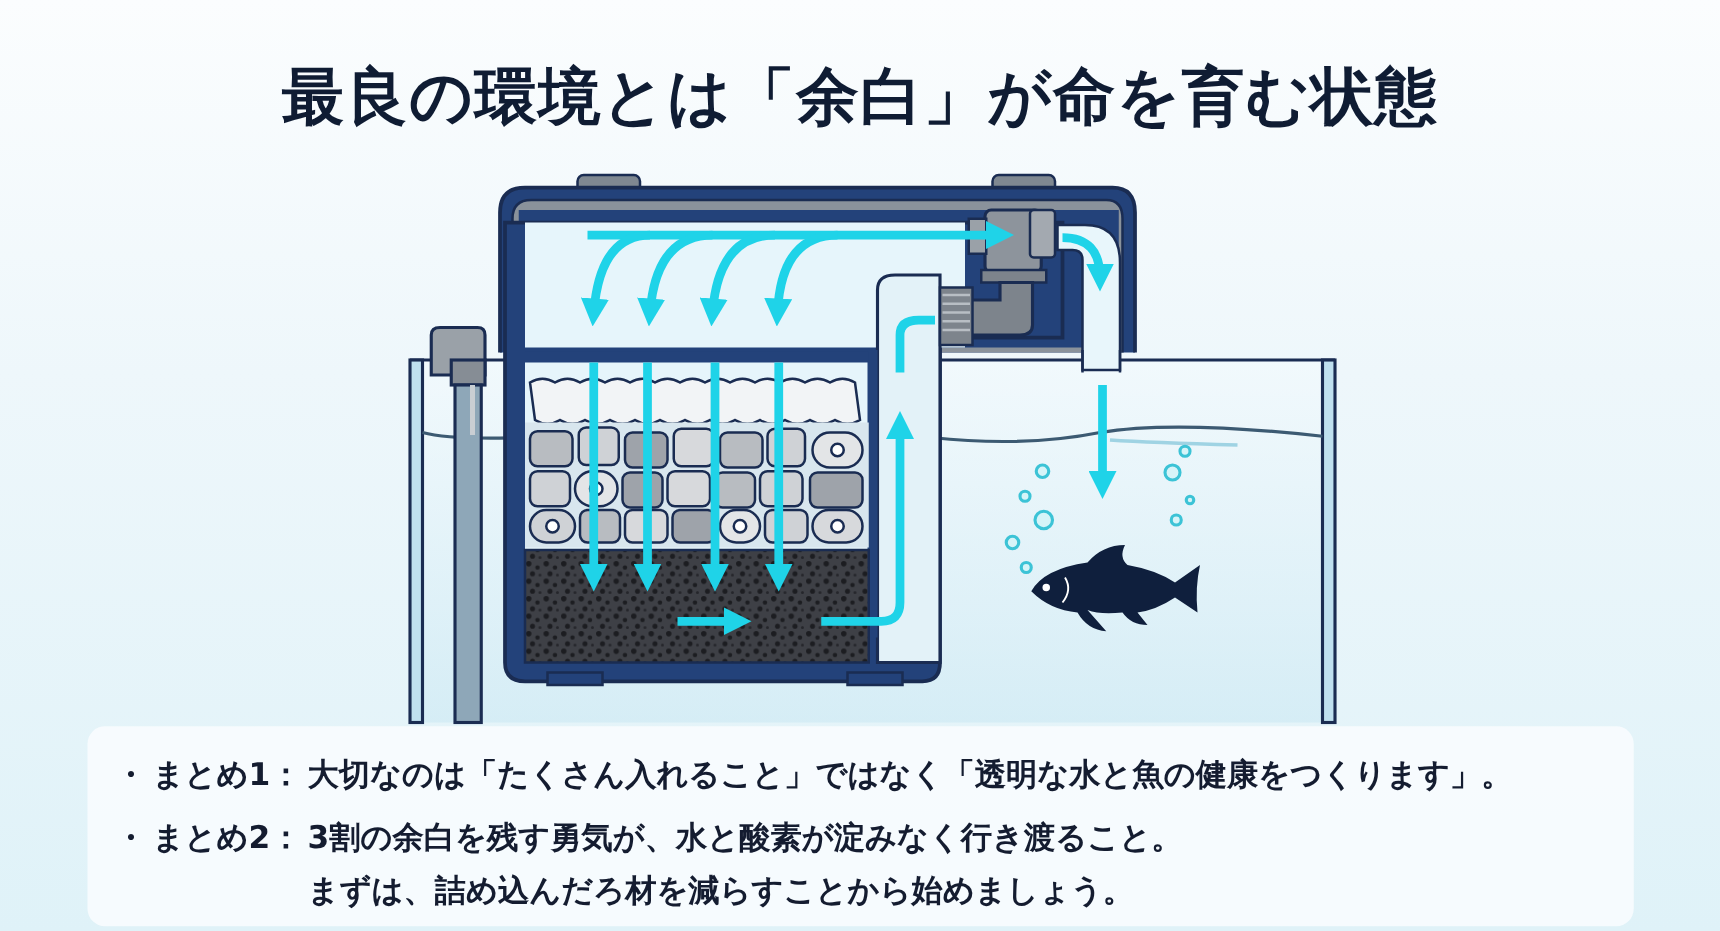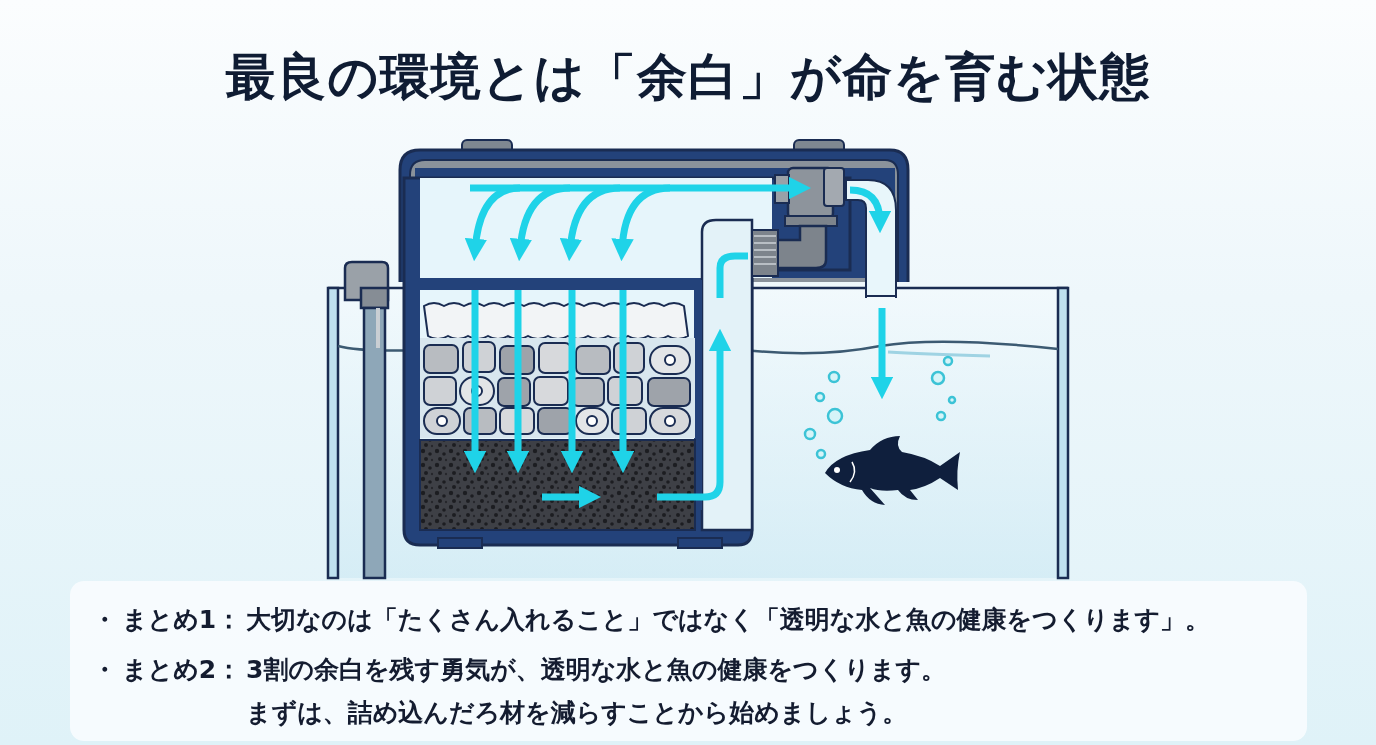--- a/index.html
+++ b/index.html
@@ -189,18 +189,18 @@
 
 <div class="summary">
   <div class="sum-line" style="top:22px">
     <span class="bullet">・</span>
     <span class="label">まとめ1：</span>
     <span class="text">大切なのは「たくさん入れること」ではなく「透明な水と魚の健康をつくります」。</span>
   </div>
   <div class="sum-line" style="top:72px">
     <span class="bullet">・</span>
     <span class="label">まとめ2：</span>
-    <span class="text">3割の余白を残す勇気が、透明な水と魚の健康をつくります。</span>
+    <span class="text">3割の余白を残す勇気が、水と酸素が淀みなく行き渡ること。</span>
   </div>
   <div class="sum-line" style="top:115px">
     <span class="text">まずは、詰め込んだろ材を減らすことから始めましょう。</span>
   </div>
 </div>
 
 </body></html>

